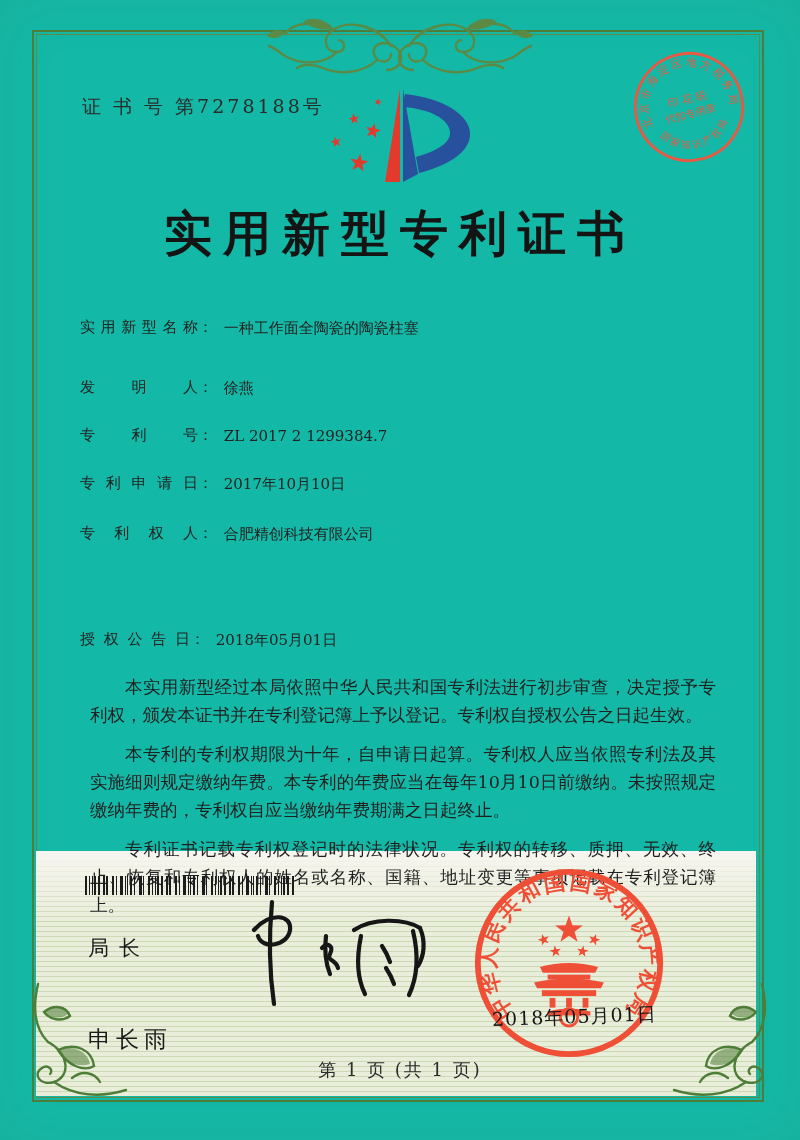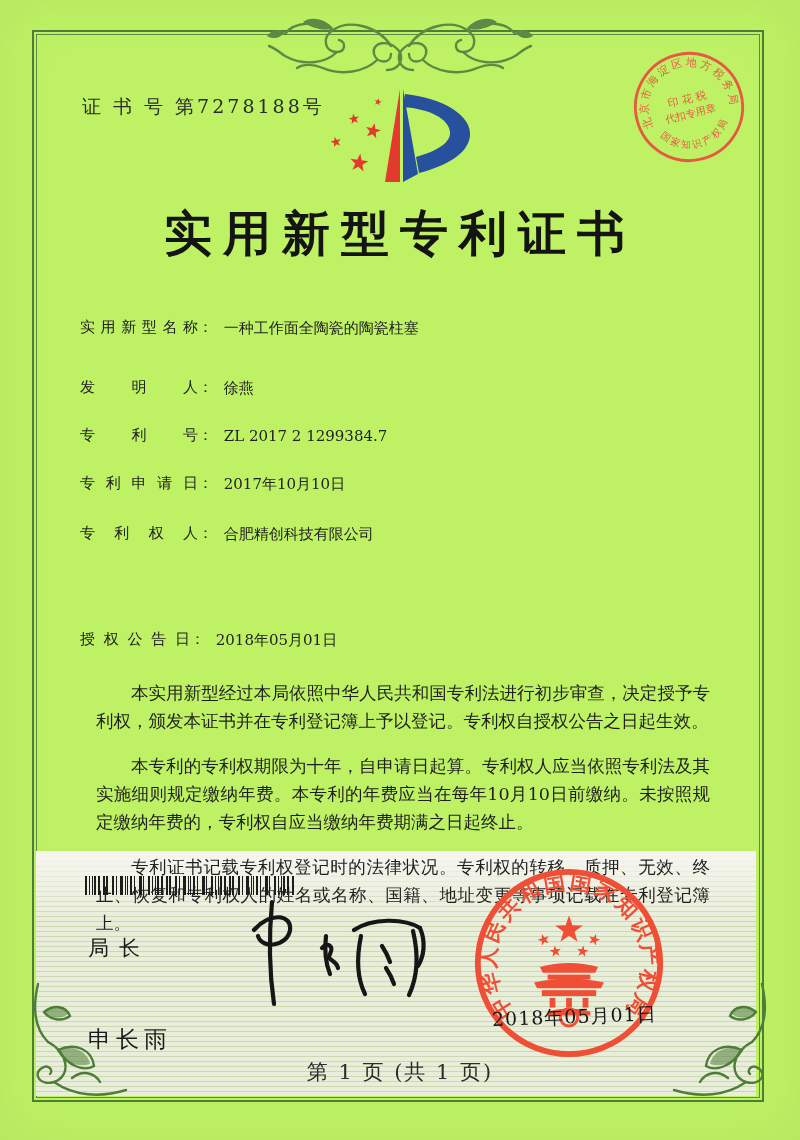--- a/index.html
+++ b/index.html
@@ -1,19 +1,19 @@
 <!DOCTYPE html>
 <html><head>
 <meta charset="utf-8">
 <style>
   html,body{margin:0;padding:0;}
   body{width:800px;height:1140px;position:relative;overflow:hidden;
        font-family:"DejaVu Serif","Liberation Serif",serif;
        background:#efede7;}
-  .page{position:absolute;inset:0;background:#bef264;
+  .page{position:absolute;inset:0;background:#14b8a6;
         box-shadow:inset 0 0 60px rgba(90,85,60,.08);}
   
   .frame{position:absolute;left:32px;top:30px;width:728px;height:1068px;
          border:2px solid #4e7d38;}
   .frame .inner{position:absolute;inset:2px;border:1px solid #5d8a45;}
   
   .green-zone{position:absolute;left:36px;top:851px;width:720px;height:245px;
      background-color:#e9eeda;
      background-image:repeating-linear-gradient(180deg,
         rgba(137,162,94,.30) 0px, rgba(137,162,94,.30) 1px,
@@ -32,38 +32,38 @@
   .flabel{display:inline-block;width:118px;text-align:justify;text-align-last:justify;
           vertical-align:top;}
   .fcolon{vertical-align:top;}
   .fvalue{display:inline-block;vertical-align:top;margin-left:6px;max-width:510px;
           line-height:1.45;}
   .flabel.small{width:110px;}
   .grant-no{position:absolute;left:365px;top:0;}
   
   .paras{position:absolute;left:80px;top:663px;width:646px;font-size:17.5px;
          line-height:1.62;color:#1f1f1f;text-align:justify;}
-  .paras p{margin:16px;text-indent:2em;}
+  .paras p{margin:10px;text-indent:2em;}
   
   .barcode{position:absolute;left:85px;top:876px;width:210px;height:19px;
      background-image:
        repeating-linear-gradient(90deg,#1c1c1c 0 2px,rgba(0,0,0,0) 2px 4px,
          #1c1c1c 4px 5px,rgba(0,0,0,0) 5px 9px),
        repeating-linear-gradient(90deg,#1c1c1c 0 1px,rgba(0,0,0,0) 1px 7px);}
   .sig-title{position:absolute;left:88px;top:934px;font-size:21px;color:#1b1b1b;
              letter-spacing:10px;font-family:Liberation Serif, serif;}
   .sig-name{position:absolute;left:88px;top:1024px;font-size:23px;color:#1b1b1b;
             letter-spacing:5px;font-family:Liberation Sans, sans-serif;}
   .signature-svg{position:absolute;left:196px;top:898px;}
   .seal-svg{position:absolute;left:472px;top:866px;}
   .seal-date{position:absolute;left:492px;top:1004px;width:170px;font-size:19px;
              color:#161616;letter-spacing:1px;transform:rotate(-2deg);}
   .tax-stamp{position:absolute;left:632px;top:50px;transform:rotate(-14deg);}
   .footer{position:absolute;left:0;top:1058px;width:800px;text-align:center;
-          font-size:21px;color:#2b2b2b;letter-spacing:2px;}
+          font-size:18px;color:#2b2b2b;letter-spacing:2px;}
   svg text{font-family:"DejaVu Serif","Liberation Serif",serif;}
 </style>
 </head>
 <body>
 
 <div class="page">
 
   <div class="frame">
     <div class="inner"></div>
   </div>

